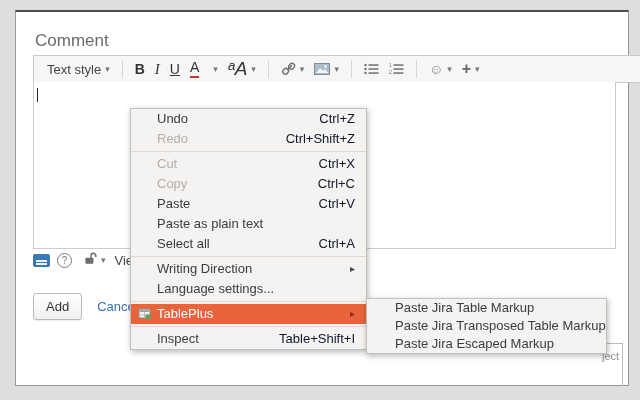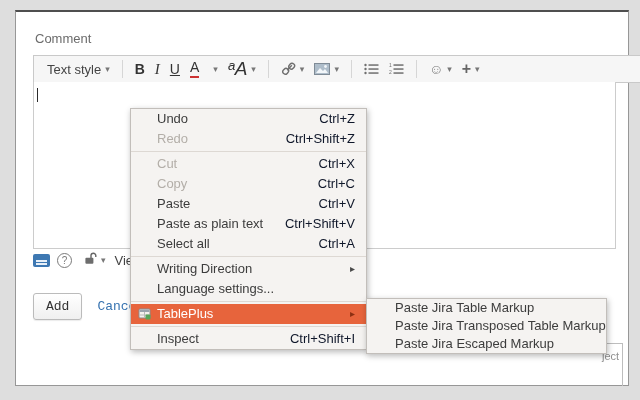--- a/index.html
+++ b/index.html
@@ -7,21 +7,21 @@
     position:relative;width:640px;height:400px;overflow:hidden;
     background:#dedede;font-family:"Liberation Sans",sans-serif;
     -webkit-font-smoothing:antialiased;
   }
   
   .panel{
     position:absolute;left:15px;top:10px;width:614px;height:376px;
     box-sizing:border-box;background:#ffffff;
     border:1px solid #979797;border-top:2px solid #4f4f4f;
   }
-  .comment-label{position:absolute;left:19px;top:19px;font-size:13px;color:#6b6b6b;}
+  .comment-label{position:absolute;left:19px;top:19px;font-size:17px;color:#6b6b6b;}
   
   .toolbar{
     position:absolute;left:17px;top:43px;width:634px;height:28px;box-sizing:border-box;
     background:#f6f6f6;border:1px solid #c9c9c9;
     display:flex;align-items:center;padding:0 8px;font-size:13px;color:#444;
   }
   .tb-btn{display:inline-flex;align-items:center;margin:0 5px;cursor:default;white-space:nowrap;}
   .tb-caret{font-size:9px;color:#777;margin-left:4px;line-height:1;}
   .tb-sep{width:1px;height:18px;background:#d6d6d6;margin:0 7px;}
   .tb-bold{font-weight:bold;font-size:14px;color:#333;}
@@ -42,21 +42,21 @@
   .footer-icons{position:absolute;left:17px;top:239px;display:flex;align-items:center;gap:7px;}
   .wiki-icon{width:17px;height:13px;border-radius:2px;background:#3e78b2;position:relative;}
   .wiki-icon i{position:absolute;left:3px;right:3px;height:2px;background:#e8f0f8;}
   .help-icon{
     width:13px;height:13px;border:1px solid #7a7a7a;border-radius:50%;
     font-size:10px;color:#7a7a7a;display:flex;align-items:center;justify-content:center;
   }
   .lock-wrap{display:flex;align-items:center;margin-left:4px;}
   .viewable-text{font-size:13px;color:#444;margin-left:2px;}
   
-  .btn-row{position:absolute;left:17px;top:281px;display:flex;align-items:center;font-family:Liberation Mono, monospace;}
+  .btn-row{position:absolute;left:17px;top:281px;display:flex;align-items:center;}
   .add-btn{
     font-size:13px;color:#333;background:linear-gradient(#ffffff,#f0f0f0);
     border:1px solid #bbb;border-radius:3px;padding:5px 12px;
     box-shadow:0 1px 1px rgba(0,0,0,.08);font-family:inherit;
   }
   .cancel-link{font-size:13px;color:#3572b0;margin-left:15px;text-decoration:none;}
   
   .bg-hline{position:absolute;left:584px;top:331px;width:23px;height:1px;background:#bdbdbd;}
   .bg-vline{position:absolute;left:606px;top:331px;width:1px;height:43px;background:#bdbdbd;}
   .bg-ject{position:absolute;left:586px;top:338px;font-size:11px;color:#8f8f8f;}
@@ -226,21 +226,20 @@
     <div class="mi disabled">
       <span>Copy</span>
       <span class="sc">Ctrl+C</span>
     </div>
     <div class="mi">
       <span>Paste</span>
       <span class="sc">Ctrl+V</span>
     </div>
     <div class="mi">
       <span>Paste as plain text</span>
-      <span class="sc">Ctrl+Shift+V</span>
     </div>
     <div class="mi">
       <span>Select all</span>
       <span class="sc">Ctrl+A</span>
     </div>
     <div class="msep"></div>
     <div class="mi">
       <span>Writing Direction</span>
       <span class="arrow">▸</span>
     </div>
@@ -257,21 +256,21 @@
           <line x1="1.6" y1="8" x2="11.4" y2="8" stroke="#b9b9b9"></line>
           <rect x="7.5" y="7.5" width="5" height="5" rx="1" fill="#57a65a"></rect>
         </svg>
       </span>
       <span>TablePlus</span>
       <span class="arrow">▸</span>
     </div>
     <div class="msep"></div>
     <div class="mi">
       <span>Inspect</span>
-      <span class="sc">Ctrl+Shift+I</span>
+      <span class="sc">Table+Shift+I</span>
     </div>
   </div>
 
   <div class="menu sub-menu">
     <div class="smi">Paste Jira Table Markup</div>
     <div class="smi">Paste Jira Transposed Table Markup</div>
     <div class="smi">Paste Jira Escaped Markup</div>
   </div>
 
 </div>

